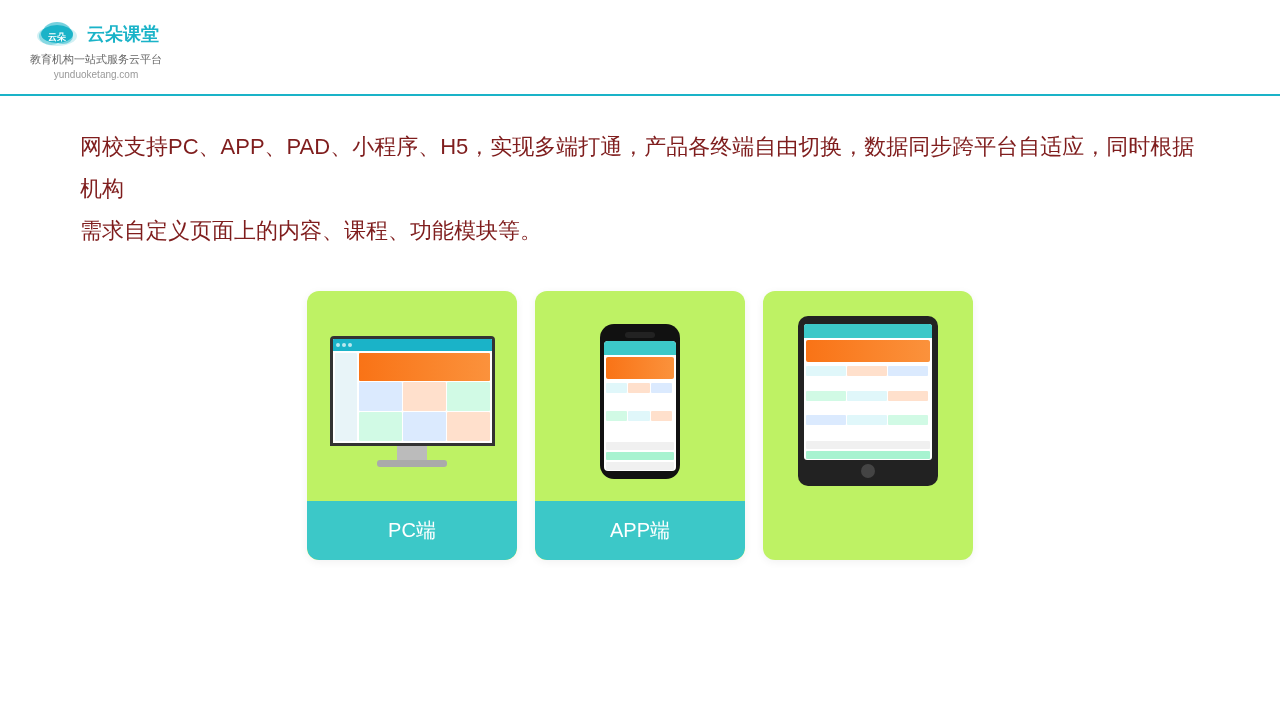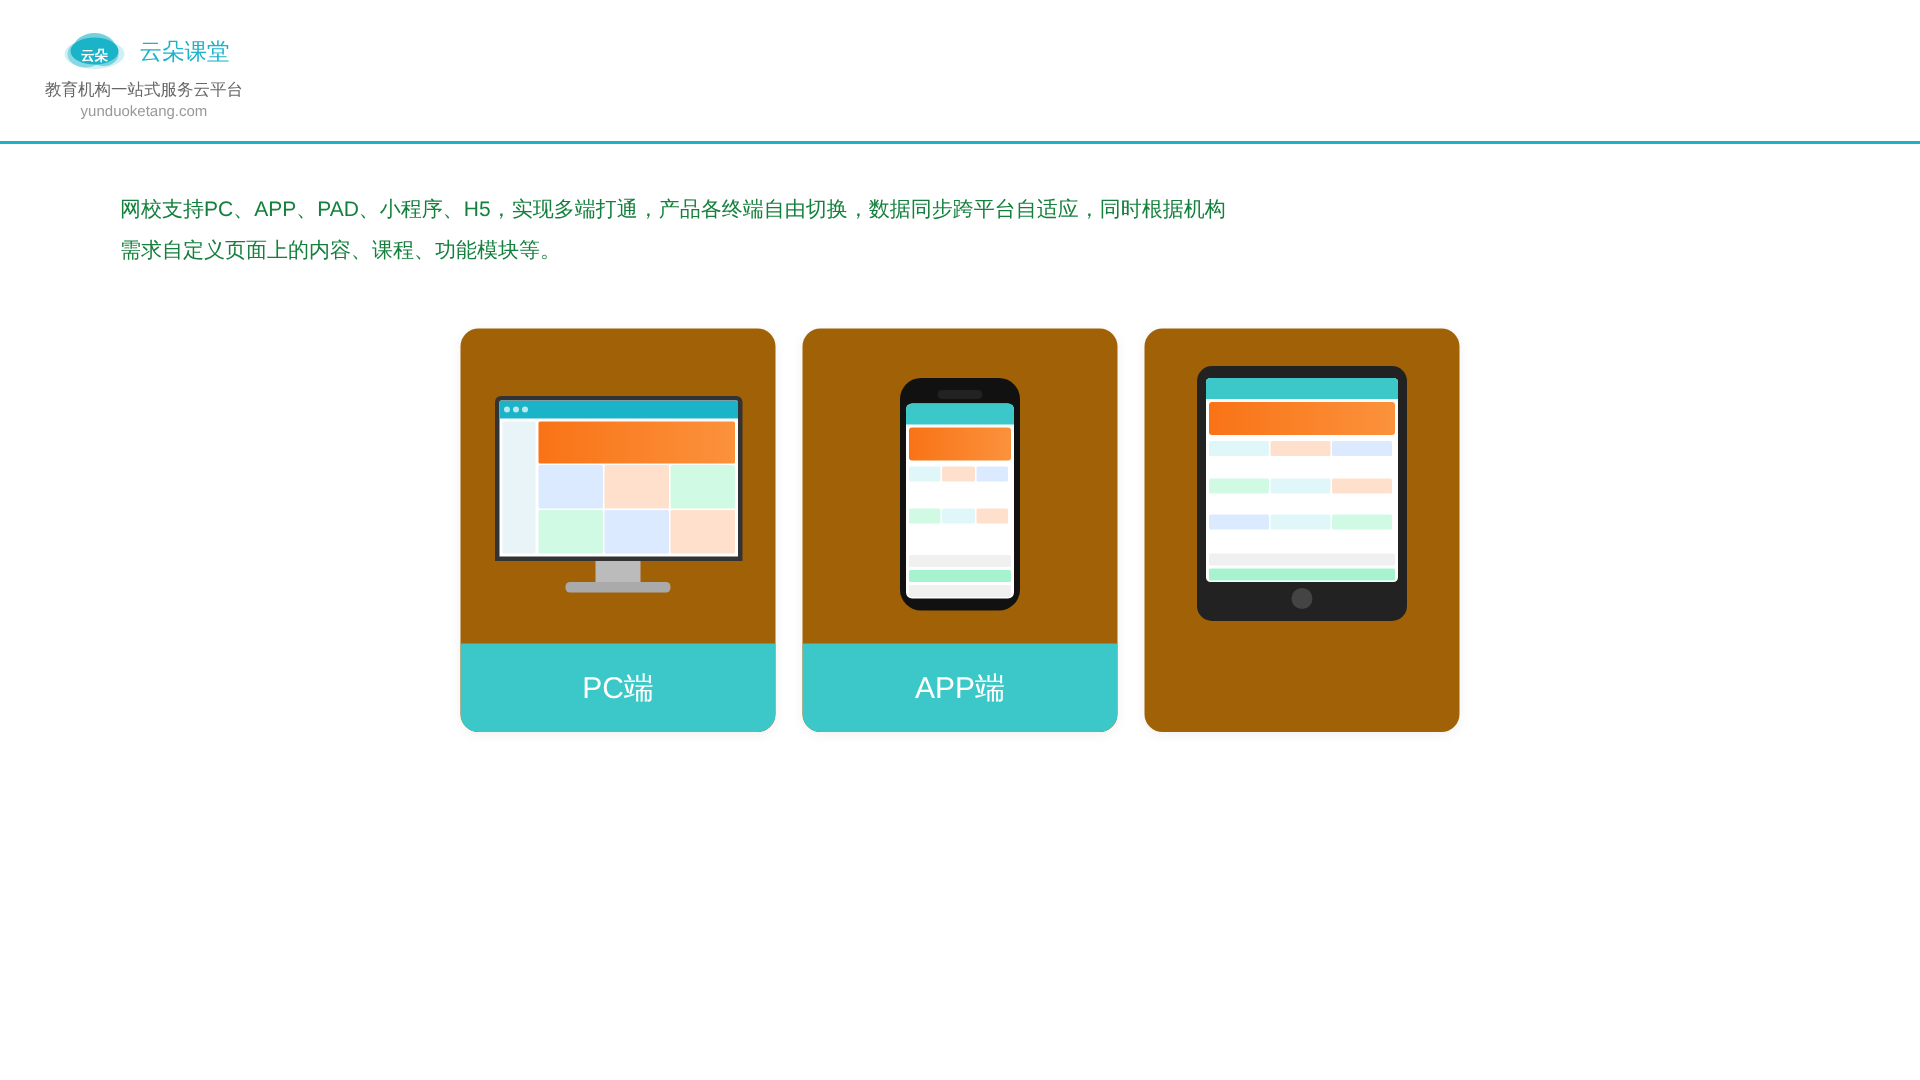--- a/index.html
+++ b/index.html
@@ -42,53 +42,53 @@
     .logo-cloud {
       display: flex;
       align-items: center;
       gap: 6px;
     }
     .cloud-icon-svg {
       width: 48px;
       height: 32px;
     }
     .logo-text {
-      font-size: 15px;
-      font-weight: normal;
+      font-size: 18px;
+      font-weight: bold;
       color: #1ab3c8;
     }
     .logo-sub {
       font-size: 11px;
       color: #666;
       text-align: center;
     }
     .logo-url {
       font-size: 10px;
       color: #999;
     }
 
     
     .description {
       padding: 30px 80px 20px 80px;
-      font-size: 14px;
-      color: #15803d;
+      font-size: 22px;
+      color: #7f1d1d;
       line-height: 1.9;
     }
 
     
     .cards-container {
       display: flex;
       justify-content: center;
       gap: 18px;
       padding: 10px 50px 30px 50px;
       margin-top: 10px;
     }
 
     .card {
-      background: #a16207;
+      background: #bef264;
       border-radius: 12px;
       width: 210px;
       display: flex;
       flex-direction: column;
       overflow: hidden;
       box-shadow: 0 2px 8px rgba(0,0,0,0.06);
     }
 
     .card-image-area {
       width: 100%;

